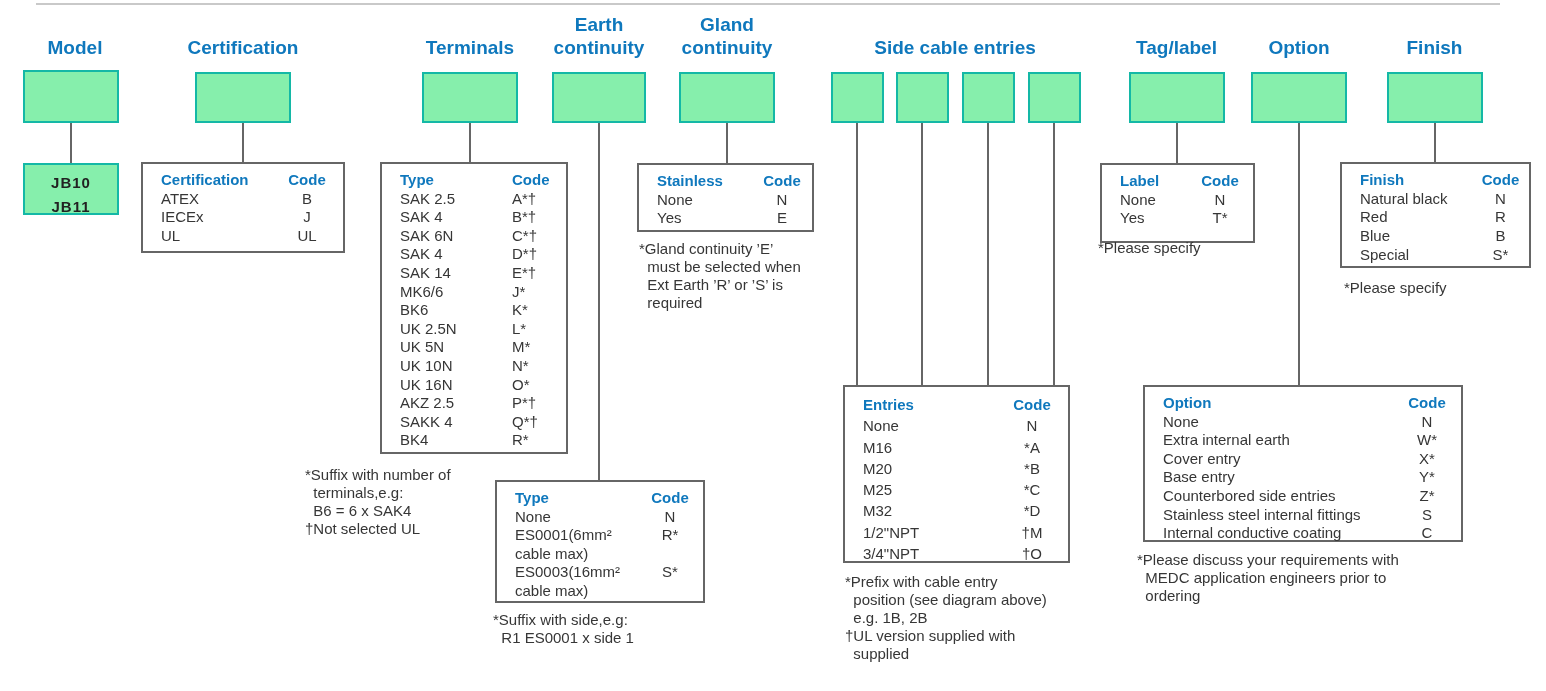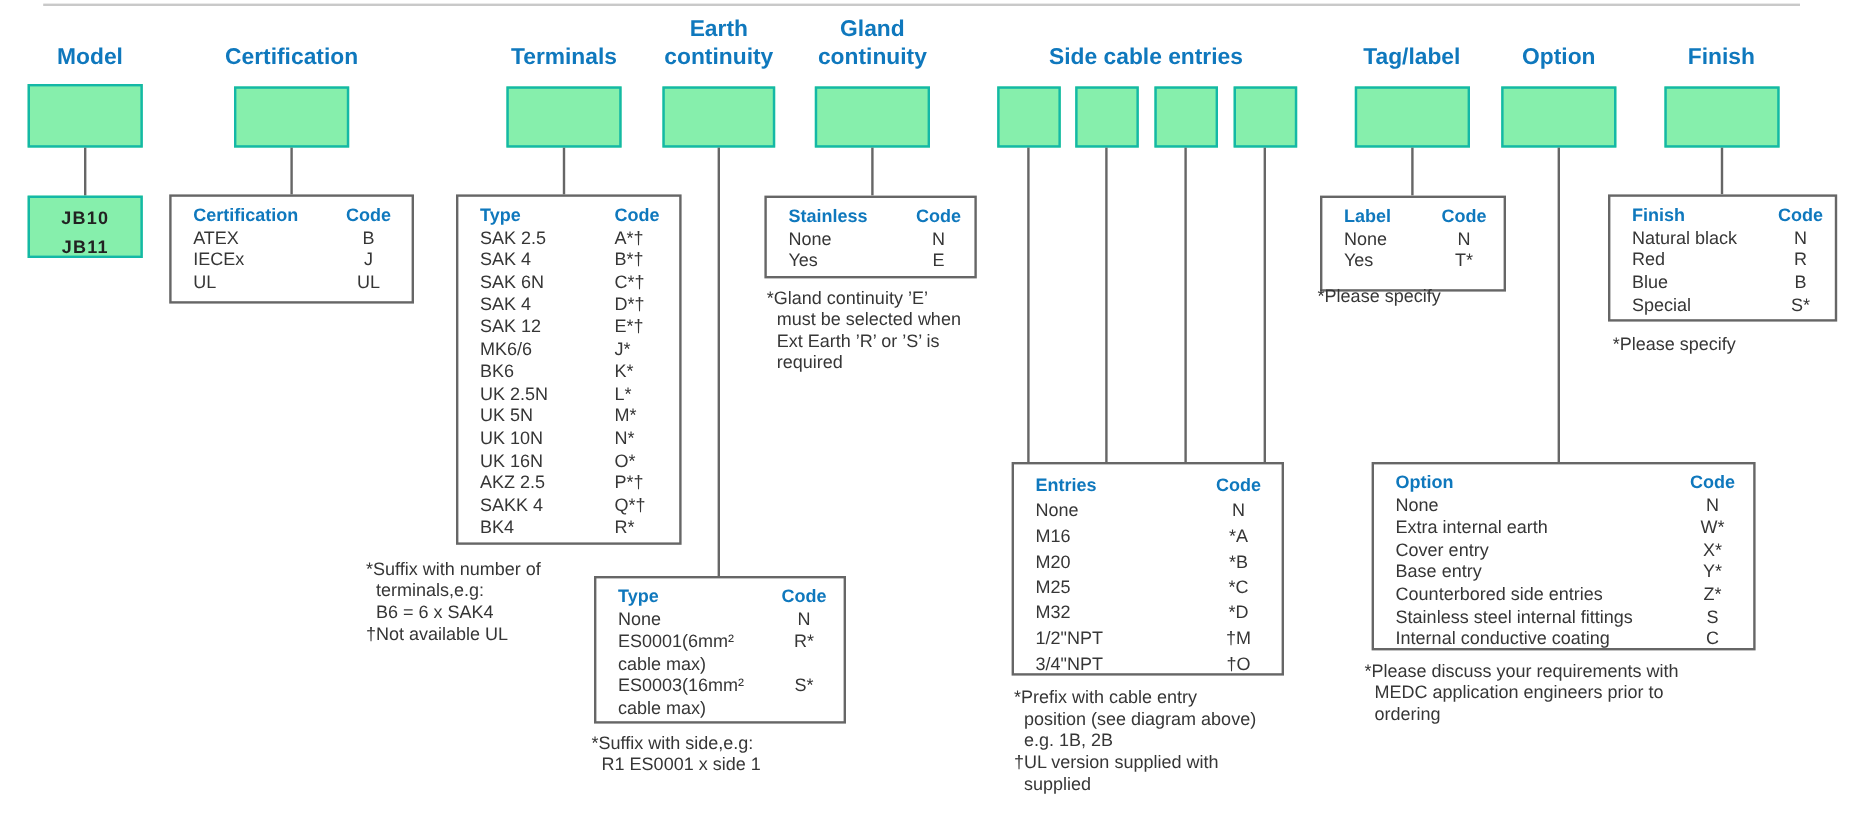--- a/index.html
+++ b/index.html
@@ -146,21 +146,21 @@
           <span class="tlabel">SAK 6N</span>
           <span class="tcode">C*†</span>
         </div>
 
         <div class="trow">
           <span class="tlabel">SAK 4</span>
           <span class="tcode">D*†</span>
         </div>
 
         <div class="trow">
-          <span class="tlabel">SAK 12</span>
+          <span class="tlabel">SAK 14</span>
           <span class="tcode">E*†</span>
         </div>
 
         <div class="trow">
           <span class="tlabel">MK6/6</span>
           <span class="tcode">J*</span>
         </div>
 
         <div class="trow">
           <span class="tlabel">BK6</span>
@@ -201,21 +201,21 @@
           <span class="tlabel">BK4</span>
           <span class="tcode">R*</span>
         </div>
       </div>
   </div>
   <div class="fnote" style="left:305px;top:466px;">
 
   <div class="fline">*Suffix with number of</div>
       <div class="fline">  terminals,e.g:</div>
       <div class="fline">  B6 = 6 x SAK4</div>
-      <div class="fline">†Not available UL</div>
+      <div class="fline">†Not selected UL</div>
     </div>
 
   <div class="tbl" style="left:495px;top:480px;width:210px;height:123px;--lw:130px;--cw:50px;--lh:18.5px;">
     <div class="trow hrow">
       <span class="tlabel">Type</span>
       <span class="tcode">Code</span>
     </div>
     <div>
 
         <div class="trow">

